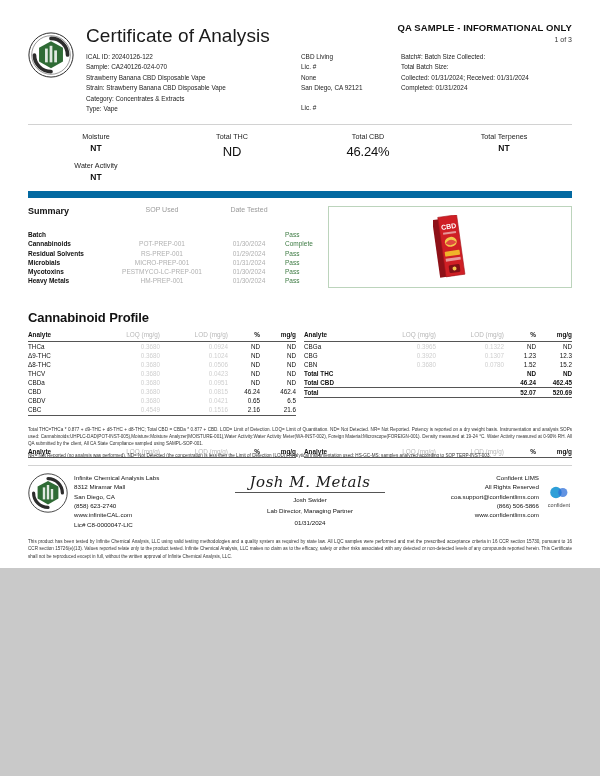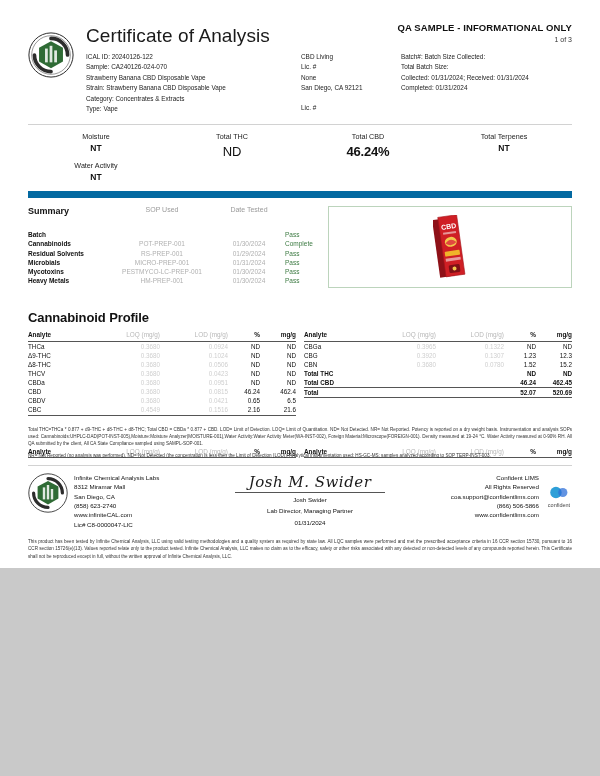--- a/index.html
+++ b/index.html
@@ -69,21 +69,21 @@
   
   .metrics {
     display: flex;
     padding: 7px 0 9px 0;
     border-bottom: 7px solid #0369a1;
   }
   .metric { flex: 1 1 0; text-align: center; }
   .metric-label { font-size: 7.2px; color: #222; }
   .metric-value-sm { font-size: 8.5px; font-weight: bold; color: #111; margin-top: 2px; }
   .metric-value-lg { font-size: 13px; color: #111; margin-top: 3px; letter-spacing: -.2px; }
-  .metric-value-bold { font-size: 13px; font-weight: bold; color: #111; margin-top: 3px; letter-spacing: -.2px; }
+  .metric-value-bold { font-size: 13px; font-weight: normal; color: #111; margin-top: 3px; letter-spacing: -.2px; }
   .metric-sub { font-size: 7.2px; color: #222; margin-top: 8px; }
 
   
   .summary-area {
     display: flex;
     padding-top: 8px;
     padding-bottom: 6px;
   }
   .summary-table { width: 290px; flex: 0 0 290px; }
   .summary-head {
@@ -527,21 +527,21 @@
           <div>Infinite Chemical Analysis Labs</div>
           <div>8312 Miramar Mall</div>
           <div>San Diego, CA</div>
           <div>(858) 623-2740</div>
           <div>www.infiniteCAL.com</div>
           <div>Lic# C8-0000047-LIC</div>
         </div>
       </div>
 
       <div class="footer-center">
-        <div class="sig">Josh M. Swider</div>
+        <div class="sig">Josh M. Metals</div>
         <div class="sig-line"></div>
         <div class="sig-name">Josh Swider</div>
         <div class="sig-name">Lab Director, Managing Partner</div>
         <div class="sig-name">01/31/2024</div>
       </div>
 
       <div class="footer-right">
         <div class="fr-text">
           <div>Confident LIMS</div>
           <div>All Rights Reserved</div>

